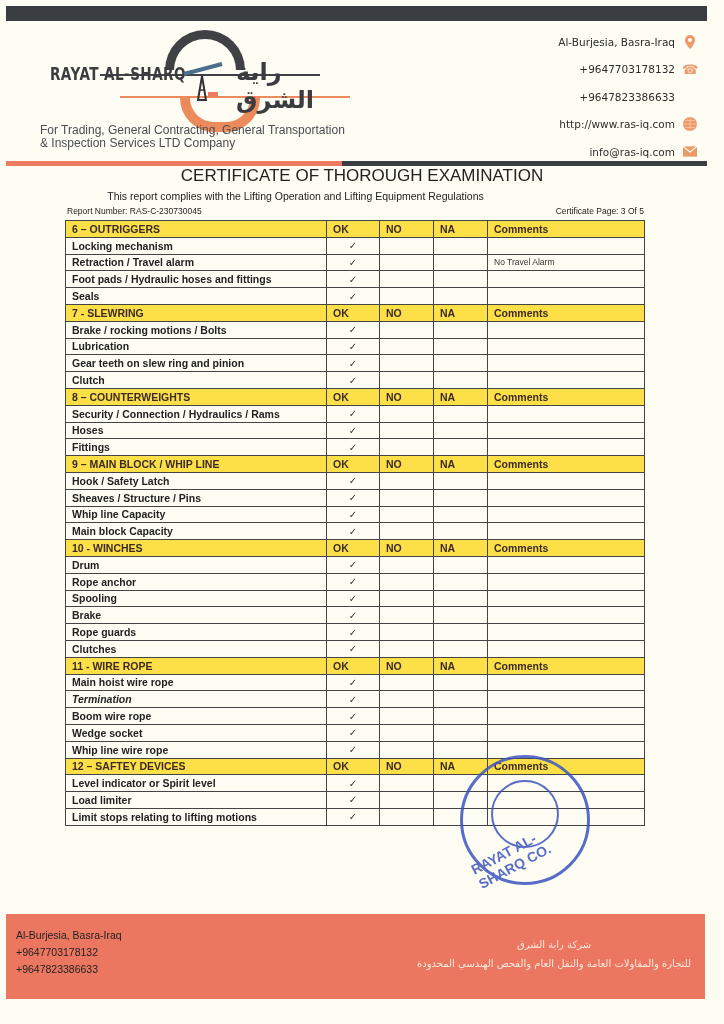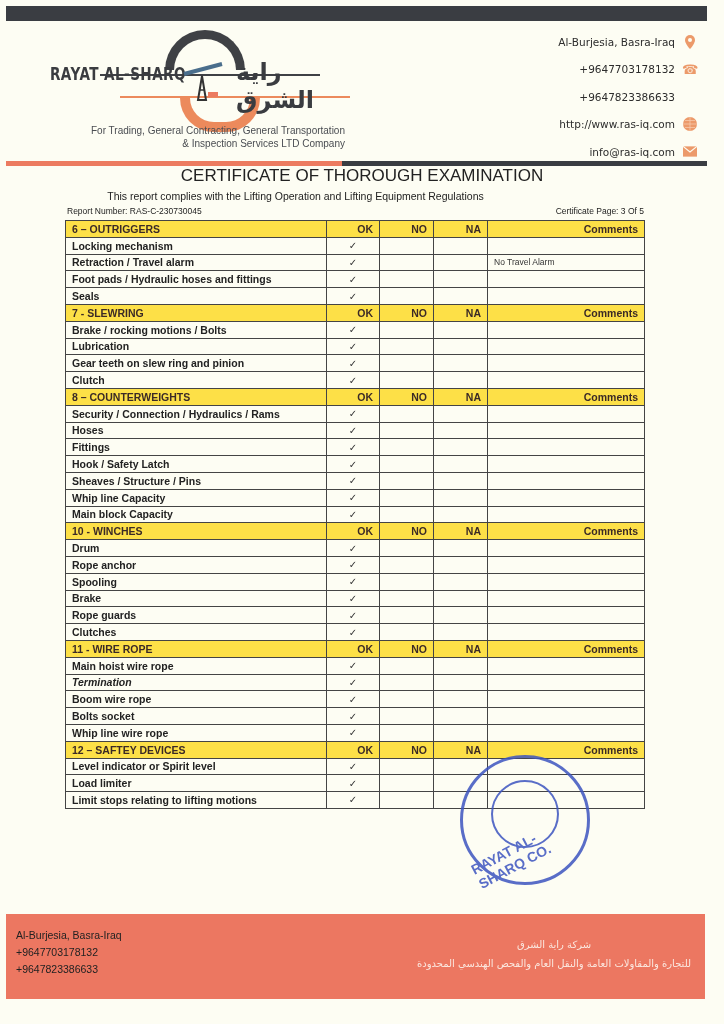--- a/index.html
+++ b/index.html
@@ -10,21 +10,21 @@
 
   .logo { position: absolute; left: 40px; top: 26px; width: 300px; height: 92px; }
   .logo .gear-top { position: absolute; left: 125px; top: 4px; width: 80px; height: 40px; border: 9px solid #3f4145; border-bottom: none; border-radius: 40px 40px 0 0; }
   .logo .line-top { position: absolute; left: 60px; top: 48px; width: 220px; height: 2px; background: #3f4145; }
   .logo .gear-bot { position: absolute; left: 140px; top: 72px; width: 80px; height: 34px; border: 10px solid #ec8a5c; border-top: none; border-radius: 0 0 40px 40px; }
   .logo .line-bot { position: absolute; left: 80px; top: 70px; width: 230px; height: 2px; background: #ec8a5c; }
   .logo .name-en { position: absolute; left: 10px; top: 38px; font-family: "DejaVu Sans", sans-serif; font-weight: bold; font-size: 17px; color: #3a3c40; letter-spacing: 0.5px; transform: scaleX(0.8); transform-origin: left; }
   .logo .name-ar { position: absolute; left: 196px; top: 32px; font-family: "DejaVu Sans", sans-serif; font-weight: bold; font-size: 24px; color: #3a3c40; }
   .logo .pump { position: absolute; left: 138px; top: 36px; width: 48px; height: 40px; }
 
-  .tagline { position: absolute; left: 40px; top: 124px; width: 305px; text-align: right; font-size: 10px; line-height: 13px; color: #4a4d52; }
+  .tagline { position: absolute; left: 40px; top: 124px; width: 305px; text-align: left; font-size: 12px; line-height: 13px; color: #4a4d52; }
 
   .contact { position: absolute; right: 27px; top: 28px; text-align: right; font-family: "DejaVu Sans", sans-serif; font-size: 10.5px; color: #2c2c2c; }
   .contact .row { height: 27.5px; display: flex; justify-content: flex-end; align-items: center; gap: 8px; }
   .contact .icon { width: 14px; height: 14px; display: inline-flex; align-items: center; justify-content: center; color: #ec9a6a; font-size: 13px; }
   .contact .icon.blank { visibility: hidden; }
 
   .divider { position: absolute; top: 161px; left: 6px; width: 701px; height: 5px; display: flex; }
   .divider .orange { width: 336px; background: #ec7b60; }
   .divider .dark { flex: 1; background: #3a3d42; }
 
@@ -34,21 +34,21 @@
   .page-no { position: absolute; top: 206px; right: 80px; font-size: 8.5px; color: #222; }
 
   table.checklist { position: absolute; left: 65px; top: 220px; width: 579px; border-collapse: collapse; table-layout: fixed; }
   table.checklist td { border: 1px solid #444; height: 16.8px; font-size: 10.5px; padding: 0 6px; white-space: nowrap; overflow: hidden; }
   table.checklist col.c-item { width: 261px; }
   table.checklist col.c-ok { width: 53px; }
   table.checklist col.c-no { width: 54px; }
   table.checklist col.c-na { width: 54px; }
   table.checklist col.c-com { width: 157px; }
   tr.section td { background: #fde047; font-weight: bold; color: #3b2a26; }
-  tr.section td.center { text-align: right; }
+  tr.section td.center { text-align: left; }
   tr.item td { background: #fdfdf3; font-weight: bold; color: #222; }
   tr.item td.mark { text-align: center; font-weight: normal; font-size: 10px; color: #333; }
   tr.item td.comment { text-align: left; font-weight: normal; font-size: 8.5px; color: #333; }
   tr.item td.italic { font-style: italic; }
 
   .stamp { position: absolute; left: 460px; top: 755px; width: 130px; height: 130px; border: 3px solid #3d55c0; border-radius: 50%; opacity: 0.85; }
   .stamp .inner { position: absolute; left: 28px; top: 22px; width: 68px; height: 68px; border: 2px solid #3d55c0; border-radius: 50%; }
   .stamp .txt { position: absolute; left: 6px; bottom: 16px; font-weight: bold; font-size: 14px; color: #3d55c0; transform: rotate(-28deg); }
 
   .footer { position: absolute; left: 6px; top: 914px; width: 699px; height: 85px; background: #ec7761; }
@@ -228,20 +228,27 @@
         <td class="mark"></td>
         <td class="comment"></td>
       </tr>
       <tr class="item">
         <td>Fittings</td>
         <td class="mark">✓</td>
         <td class="mark"></td>
         <td class="mark"></td>
         <td class="comment"></td>
       </tr>
+      <tr class="section">
+        <td>9 – MAIN BLOCK / WHIP LINE</td>
+        <td class="center">OK</td>
+        <td class="center">NO</td>
+        <td class="center">NA</td>
+        <td class="center">Comments</td>
+      </tr>
       <tr class="item">
         <td>Hook / Safety Latch</td>
         <td class="mark">✓</td>
         <td class="mark"></td>
         <td class="mark"></td>
         <td class="comment"></td>
       </tr>
       <tr class="item">
         <td>Sheaves / Structure / Pins</td>
         <td class="mark">✓</td>
@@ -334,21 +341,21 @@
         <td class="comment"></td>
       </tr>
       <tr class="item">
         <td>Boom wire rope</td>
         <td class="mark">✓</td>
         <td class="mark"></td>
         <td class="mark"></td>
         <td class="comment"></td>
       </tr>
       <tr class="item">
-        <td>Bolts socket</td>
+        <td>Wedge socket</td>
         <td class="mark">✓</td>
         <td class="mark"></td>
         <td class="mark"></td>
         <td class="comment"></td>
       </tr>
       <tr class="item">
         <td>Whip line wire rope</td>
         <td class="mark">✓</td>
         <td class="mark"></td>
         <td class="mark"></td>

